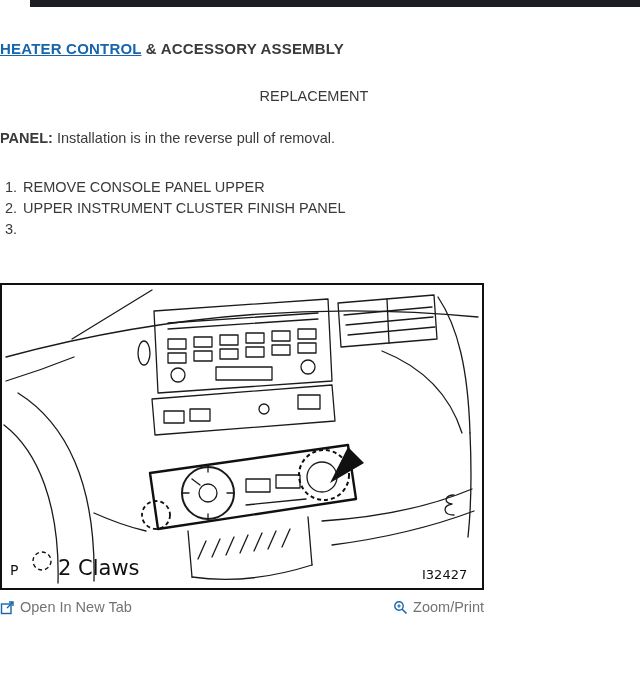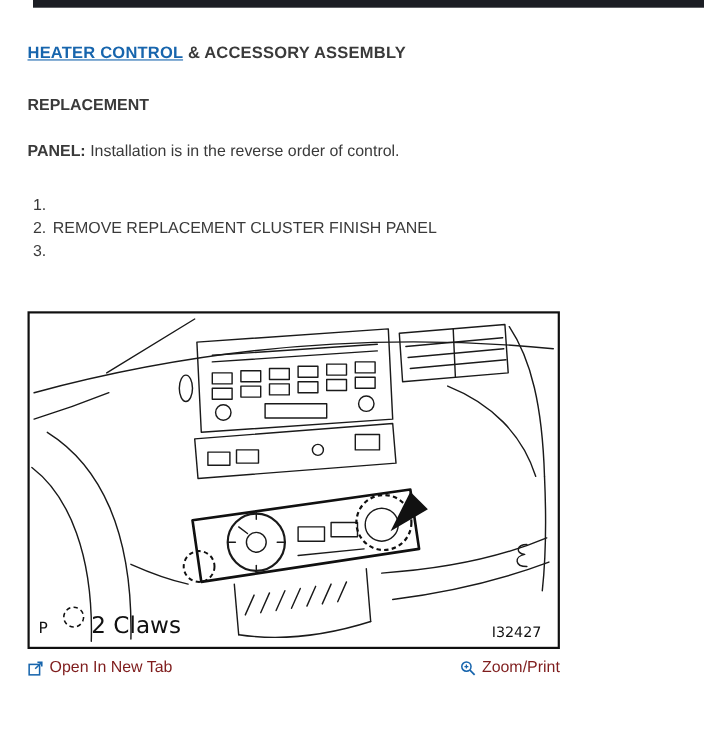--- a/index.html
+++ b/index.html
@@ -2,49 +2,49 @@
 <html><head>
 <meta charset="utf-8">
 <style>
   html,body { margin:0; padding:0; background:#ffffff; }
   body {
     width:640px; height:676px; overflow:hidden;
     font-family:"Liberation Sans","DejaVu Sans",sans-serif;
     color:#3a3a3a;
   }
   .top-bar { margin-left:30px; height:7px; background:#1c1e24; }
-  .content { padding-left:25px; padding-right:12px; }
+  .content { padding-right:12px; }
 
   .page-title {
     margin:33px 0 0 0; font-size:15px; font-weight:700;
     line-height:18px; letter-spacing:.2px; color:#3a3a3a;
   }
   .page-title a { color:#1765ad; text-decoration:underline; cursor:pointer; }
 
-  .replacement-heading { margin:30px 0 0 0; font-size:14.5px; font-weight:700; line-height:17px; }
+  .replacement-heading { margin:30px 0 0 0; font-size:14.5px; font-weight:400; line-height:17px;text-align:center; }
 
   .hint-line { margin:24px 0 0 0; font-size:14.5px; line-height:18px; }
   .hint-line .hint-label { font-weight:700; }
 
   .steps { margin:30px 0 0 0; font-size:14.5px; line-height:21px; }
   .step { display:flex; }
   .step .num { width:17px; text-align:right; margin-right:6px; flex:0 0 auto; }
 
   .figure-frame {
     margin:43px 0 0 0; width:480px; height:303px;
     border:2px solid #101010; background:#fff; box-sizing:content-box;
   }
   .figure-frame svg { display:block; }
 
   .links-row {
     width:484px; margin-top:8px; display:flex;
     justify-content:space-between; align-items:center;
     font-size:14.5px; line-height:18px;
   }
-  .links-row a { color:#7f1d1d; text-decoration:none; cursor:pointer; display:inline-flex; align-items:center; gap:5px; }
+  .links-row a { color:#737373; text-decoration:none; cursor:pointer; display:inline-flex; align-items:center; gap:5px; }
   .link-icon { width:15px; height:15px; flex:0 0 auto; }
 
   .substep { margin:32px 0 0 0; padding-left:13px; font-size:15px; line-height:19px; }
   .substep .letter { margin-right:5px; }
 
   
   .ln   { fill:none; stroke:#1a1a1a; stroke-width:1.3; stroke-linecap:round; stroke-linejoin:round; }
   .bold { fill:none; stroke:#101010; stroke-width:2.4; stroke-linejoin:round; }
   .dash { fill:none; stroke:#101010; stroke-dasharray:4 3; }
   .fig-text { fill:#111; font-family:"DejaVu Sans","Liberation Sans",sans-serif; }
@@ -53,29 +53,30 @@
 <body>
 
 <div class="top-bar"></div>
 
 <div class="content">
 
   <h1 class="page-title"><a>HEATER CONTROL</a> <span>&amp; ACCESSORY ASSEMBLY</span></h1>
 
   <h2 class="replacement-heading">REPLACEMENT</h2>
 
-  <p class="hint-line"><span class="hint-label">PANEL:</span> <span>Installation is in the reverse order of control.</span></p>
+  <p class="hint-line"><span class="hint-label">PANEL:</span> <span>Installation is in the reverse pull of removal.</span></p>
 
   <div class="steps">
     <div class="step">
       <span class="num">1.</span>
+      <span>REMOVE CONSOLE PANEL UPPER</span>
     </div>
     <div class="step">
       <span class="num">2.</span>
-      <span>REMOVE REPLACEMENT CLUSTER FINISH PANEL</span>
+      <span>UPPER INSTRUMENT CLUSTER FINISH PANEL</span>
     </div>
     <div class="step">
       <span class="num">3.</span>
     </div>
   </div>
 
   <div class="figure-frame">
     <svg width="480" height="303" viewBox="0 0 480 303" xmlns="http://www.w3.org/2000/svg">
 
       <g>

